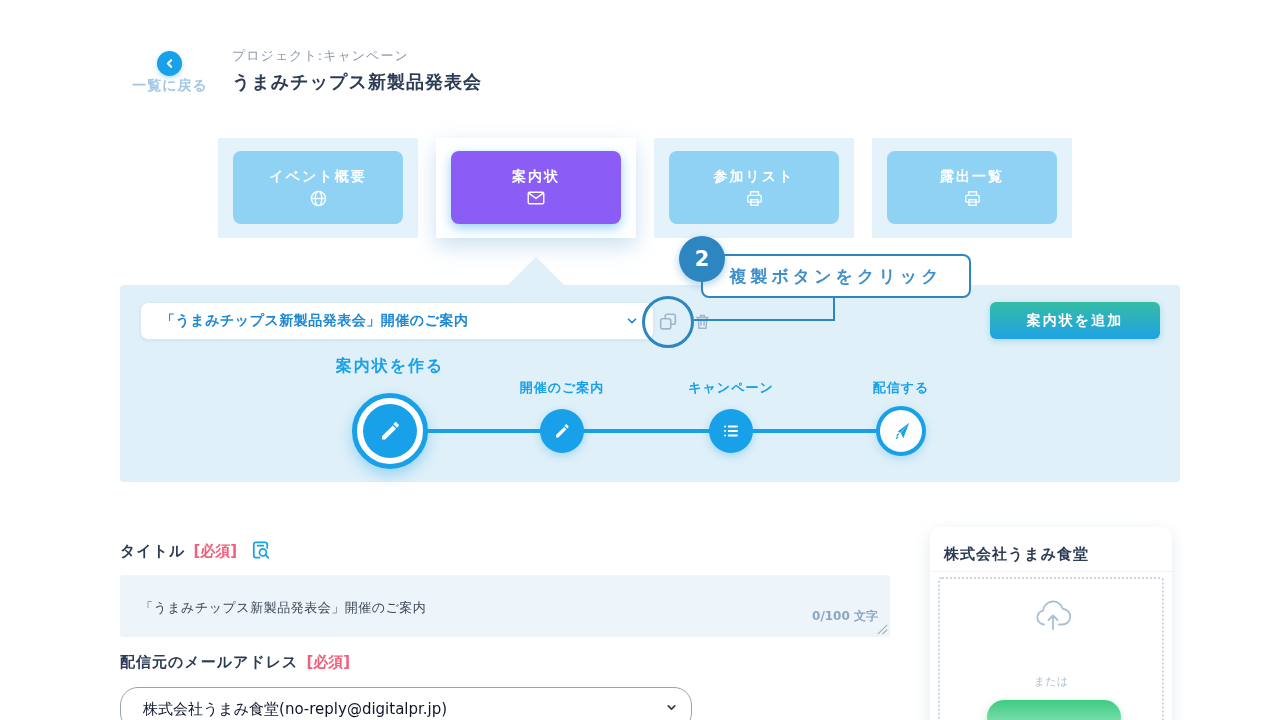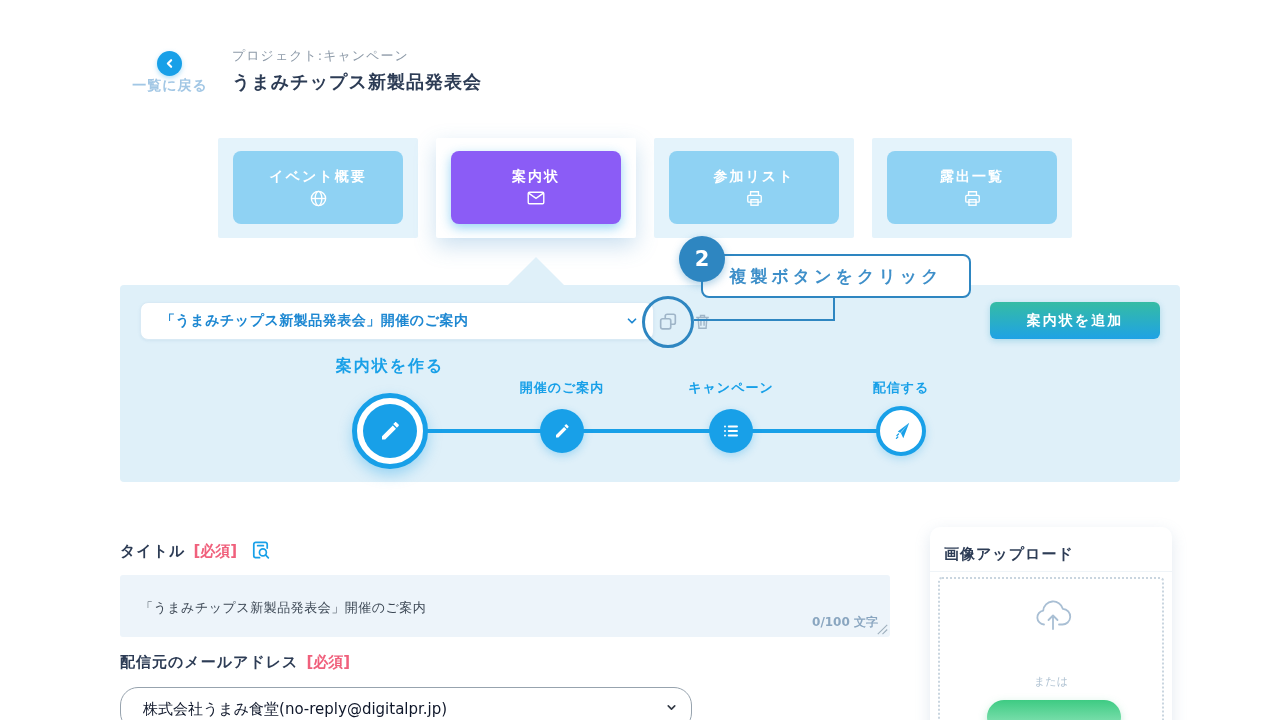--- a/index.html
+++ b/index.html
@@ -83,21 +83,21 @@
   .field-label-row { display:flex; align-items:center; gap:8px; }
   .row-title { left:120px; top:540px; }
   .row-email { left:120px; top:653px; }
   .field-label { font-size:15px; font-weight:bold; color:#2D3C55; letter-spacing:1px; }
   .required { font-size:15px; font-weight:bold; color:#F0607C;text-align:right; }
   .preview-btn { margin-left:4px; margin-top:-2px; }
 
   .title-area { left:120px; top:575px; width:770px; height:62px; background:#EDF4FA;
     border-radius:3px; }
   .title-area-text { position:absolute; left:20px; top:24px; font-size:13px; color:#3D4855; letter-spacing:.5px; }
-  .char-counter { position:absolute; right:12px; bottom:6px; font-size:12px; font-weight:bold; color:#8AA6C0; }
+  .char-counter { position:absolute; right:12px; bottom:12px; font-size:12px; font-weight:bold; color:#8AA6C0; }
   .resize-handle { position:absolute; right:2px; bottom:2px; cursor:nwse-resize; }
 
   .email-select { left:120px; top:687px; width:572px; height:44px; background:#fff;
     border:1px solid #97A3AE; border-radius:18px; display:flex; align-items:center;
     padding:0 34px 0 22px; cursor:pointer; }
   .email-select-text { font-size:15px; color:#0f172a; white-space:nowrap; overflow:hidden; }
   .email-chevron { position:absolute; right:13px; top:13px; }
 
   
   .upload-card { left:930px; top:527px; width:242px; height:220px; background:#fff;
@@ -293,21 +293,21 @@
 <div class="abs email-select">
   <span class="email-select-text">株式会社うまみ食堂(no-reply@digitalpr.jp)</span>
   <span class="email-chevron" style="display:flex">
     <svg width="13" height="13" viewBox="0 0 24 24" fill="none" stroke="#343B46" stroke-width="3" stroke-linecap="round" stroke-linejoin="round">
         <path d="M6 9l6 6 6-6"></path>
       </svg>
   </span>
 </div>
 
 <div class="abs upload-card">
-  <div class="upload-title">画像アップロード</div>
+  <div class="upload-title">株式会社うまみ食堂</div>
   <div class="upload-divider"></div>
   <div class="drop-zone">
     <span class="cloud-wrap" style="display:flex">
       <svg width="40" height="32" viewBox="0 0 40 32" fill="none" stroke="#A9BFD4" stroke-width="1.8" stroke-linecap="round" stroke-linejoin="round">
           <path d="M11 25.5a7 7 0 01-.8-13.9A10 10 0 0129.8 9.8 7.5 7.5 0 0129 25.5h-3"></path>
           <path d="M20 30V16.5M15.5 21l4.5-4.5L24.5 21"></path>
         </svg>
     </span>
     <div class="or-text">または</div>
     <button class="green-btn"></button>

